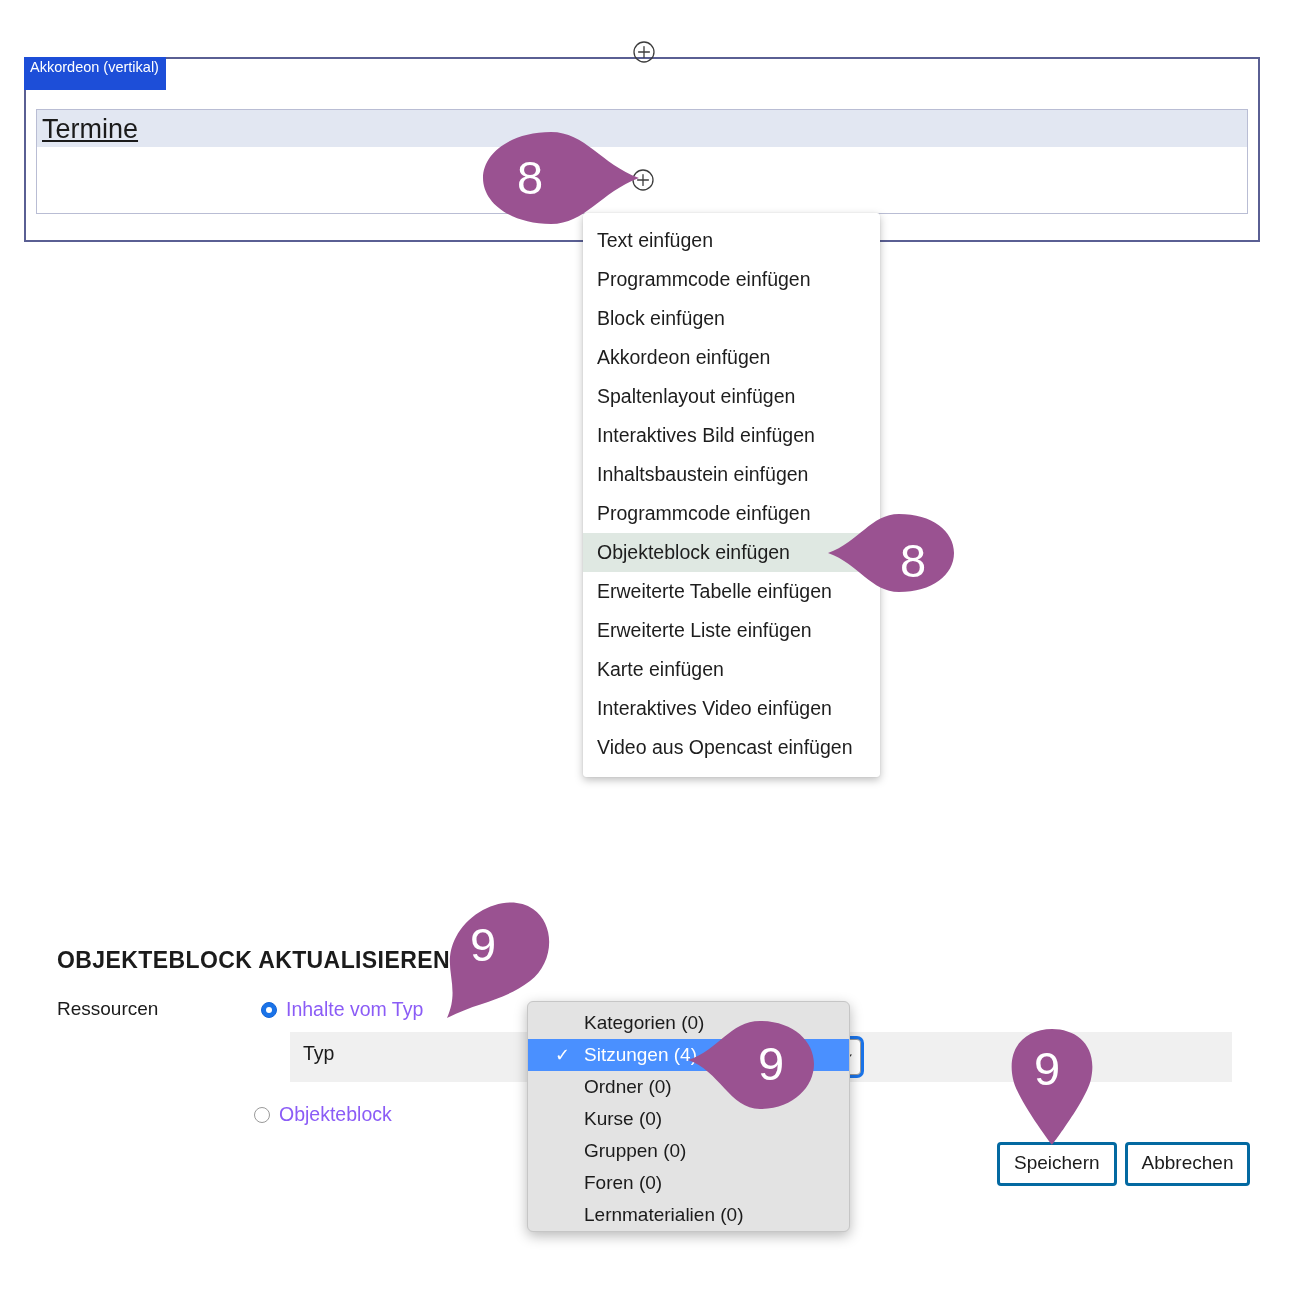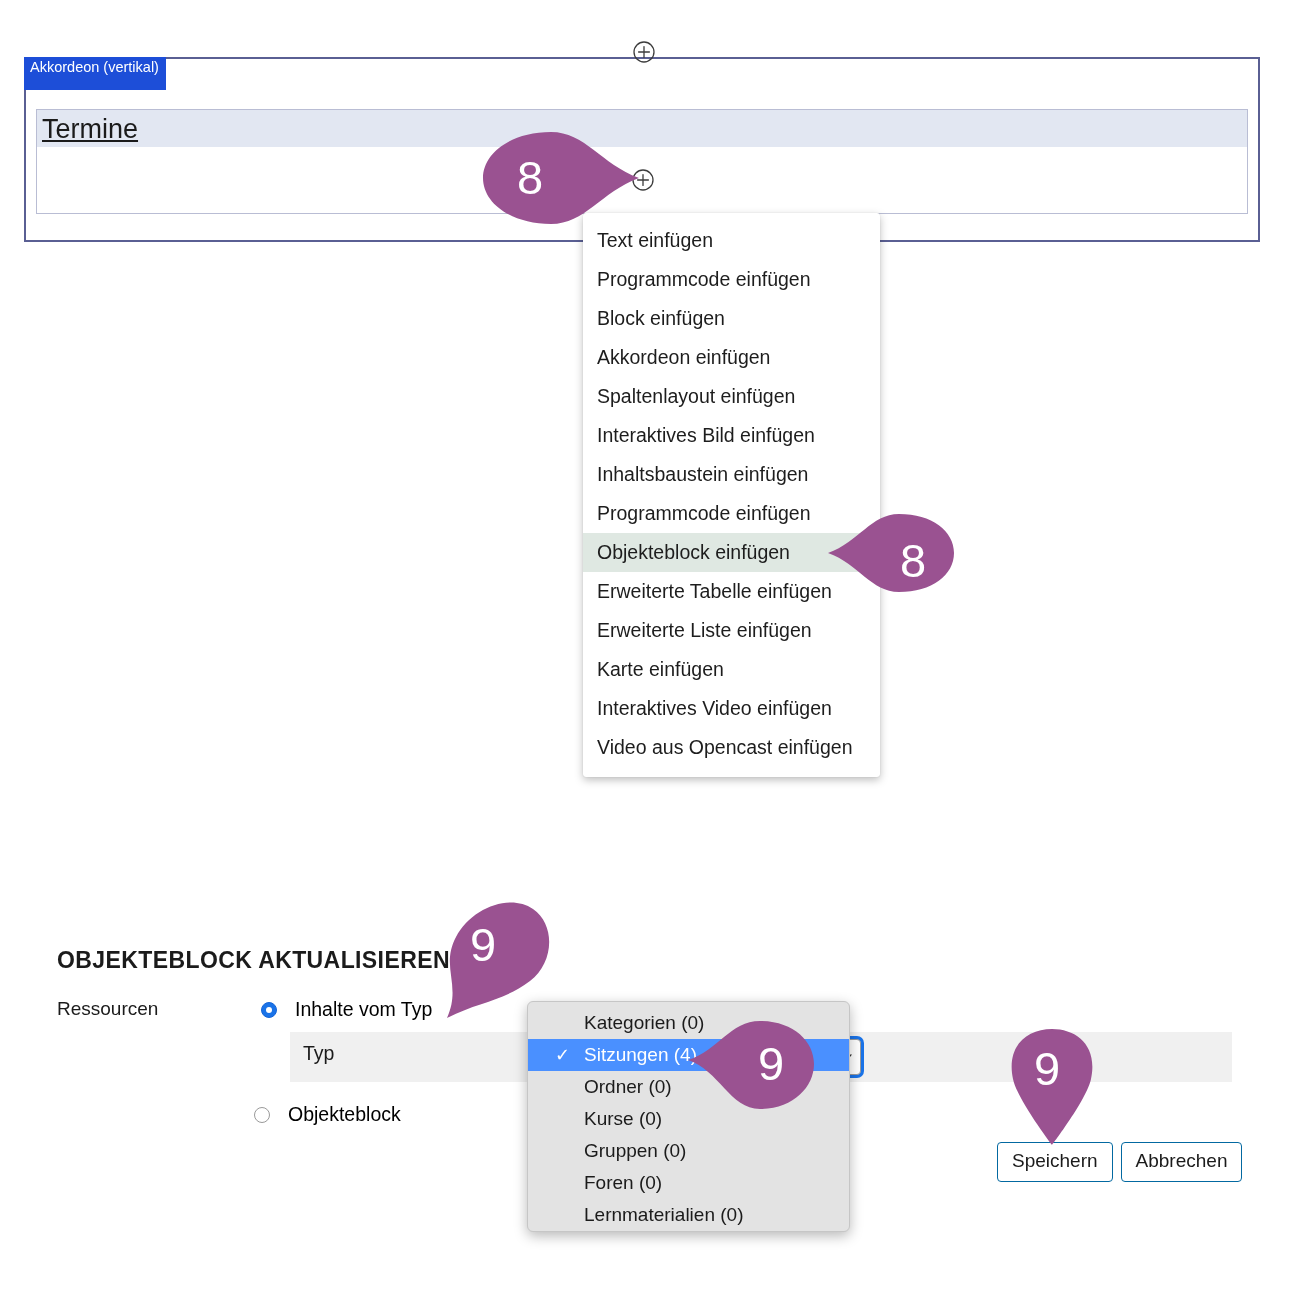--- a/index.html
+++ b/index.html
@@ -125,23 +125,23 @@
     left: 57px;
     top: 998px;
     font-size: 19px;
     color: #1b1b1b;
     white-space: nowrap;
   }
   .radio-row {
     position: absolute;
     display: flex;
     align-items: center;
-    gap: 18px;
+    gap: 9px;
     font-size: 19.5px;
-    color: #000000;
+    color: #8b5cf6;
     white-space: nowrap;
   }
   #radio-row-typ { left: 261px; top: 998px; }
   #radio-row-objektblock { left: 254px; top: 1103px; }
   .radio {
     width: 16px;
     height: 16px;
     border-radius: 50%;
     box-sizing: border-box;
     flex: none;
@@ -253,21 +253,21 @@
     left: 997px;
     top: 1142px;
     display: flex;
     gap: 8px;
   }
   .btn {
     font-size: 19px;
     font-family: "Liberation Sans", sans-serif;
     color: #1b1b1b;
     background: #ffffff;
-    border: 1px solid #0369a1;
+    border: 3px solid #0369a1;
     border-radius: 4px;
     padding: 7px 14px 9px 14px;
     line-height: 22px;
     white-space: nowrap;
     cursor: pointer;
   }
 
   
   .marker {
     position: absolute;

